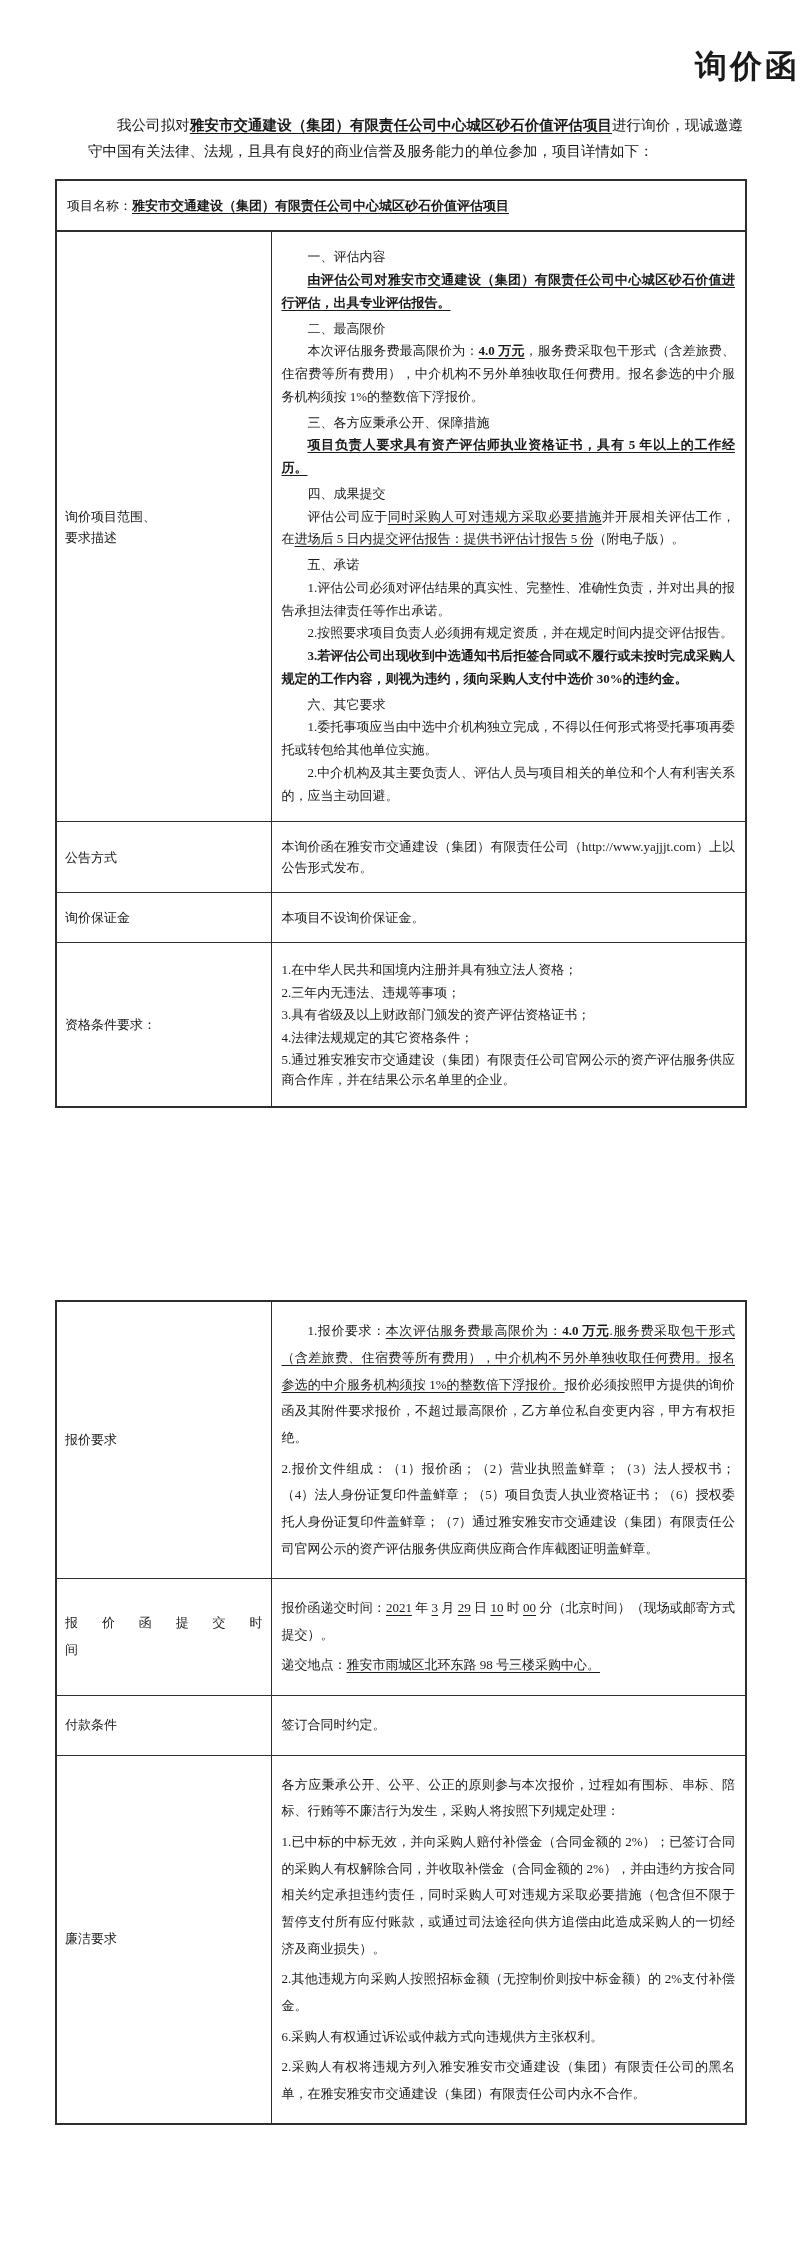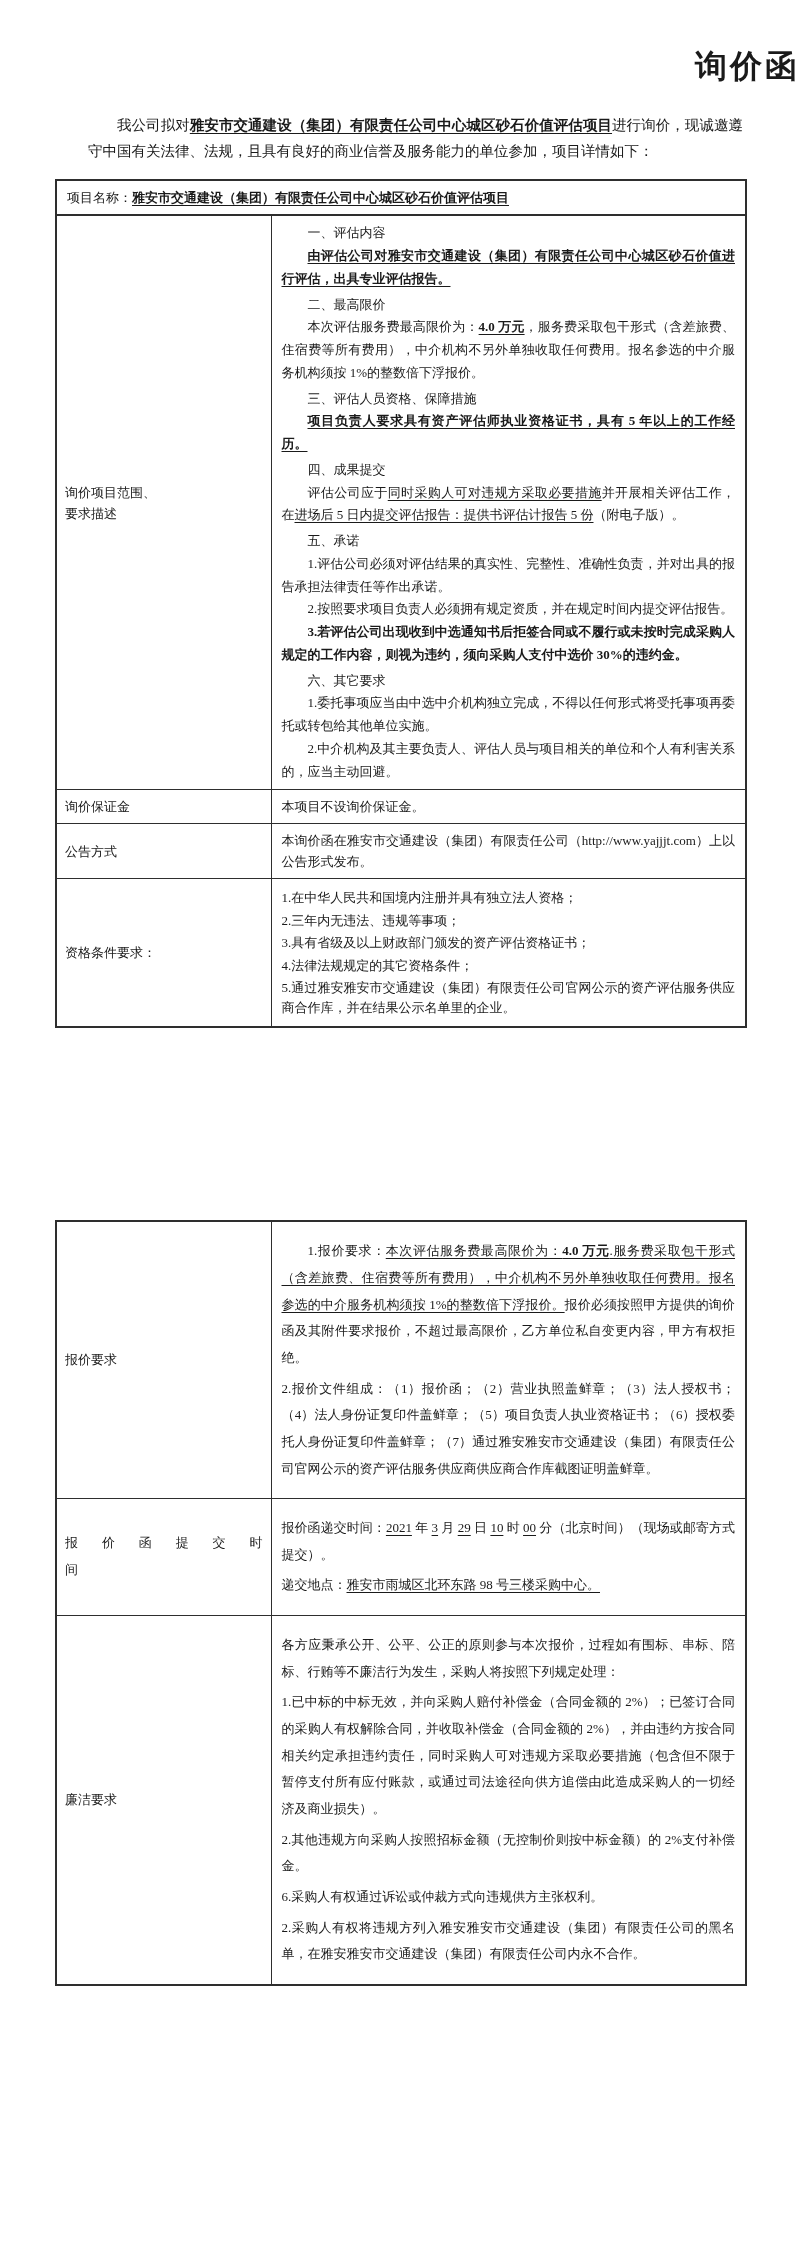--- a/index.html
+++ b/index.html
@@ -25,21 +25,21 @@
   table.t1a{margin-top:14px;}
   table.t1b{margin-top:-2px;}
   table.t2{margin-top:192px;}
   .tbl td{
     border:1.6px solid #2e2e2e;
     padding:5px 8px;
     vertical-align:middle;
     line-height:1.62;
     word-break:break-all;
   }
-  .tbl td.content{padding:6px 10px;}
+  .tbl td.content{padding:14px 10px;}
   .lbl{white-space:pre-line;}
   .lbl-tall{line-height:2.3;}
   .lbl-justify{text-align:justify;text-align-last:justify;line-height:2.05;}
   .para{margin:0;text-align:justify;}
   .para.indent,.para.head{text-indent:2em;}
   .b{font-weight:bold;}
   .u{text-decoration:underline;text-underline-offset:3px;}
   
   td.scope-cell{line-height:1.75;padding:4px 10px 6px 10px;}
   td.scope-cell .para.head{margin-top:3px;}
@@ -80,43 +80,43 @@
     </colgroup>
   <tbody>
     <tr>
       <td class="lbl lbl-tall">询价项目范围、
 要求描述</td>
       <td class="content scope-cell">
           <p class="para head"><span>一、评估内容</span></p>
           <p class="para indent"><span class="b u">由评估公司对雅安市交通建设（集团）有限责任公司中心城区砂石价值进行评估，出具专业评估报告。</span></p>
           <p class="para head"><span>二、最高限价</span></p>
           <p class="para indent"><span>本次评估服务费最高限价为：</span><span class="b u">4.0 万元</span><span>，服务费采取包干形式（含差旅费、住宿费等所有费用），中介机构不另外单独收取任何费用。报名参选的中介服务机构须按 1%的整数倍下浮报价。</span></p>
-          <p class="para head"><span>三、评估人员资格、保障措施</span></p>
+          <p class="para head"><span>三、各方应秉承公开、保障措施</span></p>
           <p class="para indent"><span class="b u">项目负责人要求具有资产评估师执业资格证书，具有 5 年以上的工作经历。</span></p>
           <p class="para head"><span>四、成果提交</span></p>
           <p class="para indent"><span>评估公司应于</span><span class="u">同时采购人可对违规方采取必要措施</span><span>并开展相关评估工作，在</span><span class="u">进场后 5 日内提交评估报告：提供书评估计报告 5 份</span><span>（附电子版）。</span></p>
           <p class="para head"><span>五、承诺</span></p>
           <p class="para indent"><span>1.评估公司必须对评估结果的真实性、完整性、准确性负责，并对出具的报告承担法律责任等作出承诺。</span></p>
           <p class="para indent"><span>2.按照要求项目负责人必须拥有规定资质，并在规定时间内提交评估报告。</span></p>
           <p class="para indent"><span class="b">3.若评估公司出现收到中选通知书后拒签合同或不履行或未按时完成采购人规定的工作内容，则视为违约，须向采购人支付中选价 30%的违约金。</span></p>
           <p class="para head"><span>六、其它要求</span></p>
           <p class="para indent"><span>1.委托事项应当由中选中介机构独立完成，不得以任何形式将受托事项再委托或转包给其他单位实施。</span></p>
           <p class="para indent"><span>2.中介机构及其主要负责人、评估人员与项目相关的单位和个人有利害关系的，应当主动回避。</span></p>
         </td>
     </tr>
     <tr>
+      <td class="lbl">公告方式</td>
+      <td class="content">
+          <p class="para"><span>本询价函在雅安市交通建设（集团）有限责任公司（http://www.yajjjt.com）上以公告形式发布。</span></p>
+        </td>
+    </tr>
+    <tr>
       <td class="lbl">询价保证金</td>
       <td class="content">
           <p class="para"><span>本项目不设询价保证金。</span></p>
-        </td>
-    </tr>
-    <tr>
-      <td class="lbl">公告方式</td>
-      <td class="content">
-          <p class="para"><span>本询价函在雅安市交通建设（集团）有限责任公司（http://www.yajjjt.com）上以公告形式发布。</span></p>
         </td>
     </tr>
     <tr>
       <td class="lbl">资格条件要求：</td>
       <td class="content qual-cell">
           <p class="para"><span>1.在中华人民共和国境内注册并具有独立法人资格；</span></p>
           <p class="para"><span>2.三年内无违法、违规等事项；</span></p>
           <p class="para"><span>3.具有省级及以上财政部门颁发的资产评估资格证书；</span></p>
           <p class="para"><span>4.法律法规规定的其它资格条件；</span></p>
           <p class="para"><span>5.通过雅安雅安市交通建设（集团）有限责任公司官网公示的资产评估服务供应商合作库，并在结果公示名单里的企业。</span></p>
@@ -140,20 +140,26 @@
     </tr>
     <tr>
       <td class="lbl lbl-justify">报价函提交时
 间</td>
       <td class="content">
           <p class="para"><span>报价函递交时间：</span><span class="u">2021</span><span> 年 </span><span class="u">3</span><span> 月 </span><span class="u">29</span><span> 日 </span><span class="u">10</span><span> 时 </span><span class="u">00</span><span> 分（北京时间）（现场或邮寄方式提交）。</span></p>
           <p class="para"><span>递交地点：</span><span class="u">雅安市雨城区北环东路 98 号三楼采购中心。</span></p>
         </td>
     </tr>
     <tr>
+      <td class="lbl">付款条件</td>
+      <td class="content">
+          <p class="para"><span>签订合同时约定。</span></p>
+        </td>
+    </tr>
+    <tr>
       <td class="lbl">廉洁要求</td>
       <td class="content">
           <p class="para"><span>各方应秉承公开、公平、公正的原则参与本次报价，过程如有围标、串标、陪标、行贿等不廉洁行为发生，采购人将按照下列规定处理：</span></p>
           <p class="para"><span>1.已中标的中标无效，并向采购人赔付补偿金（合同金额的 2%）；已签订合同的采购人有权解除合同，并收取补偿金（合同金额的 2%），并由违约方按合同相关约定承担违约责任，同时采购人可对违规方采取必要措施（包含但不限于暂停支付所有应付账款，或通过司法途径向供方追偿由此造成采购人的一切经济及商业损失）。</span></p>
           <p class="para"><span>2.其他违规方向采购人按照招标金额（无控制价则按中标金额）的 2%支付补偿金。</span></p>
           <p class="para"><span>6.采购人有权通过诉讼或仲裁方式向违规供方主张权利。</span></p>
           <p class="para"><span>2.采购人有权将违规方列入雅安雅安市交通建设（集团）有限责任公司的黑名单，在雅安雅安市交通建设（集团）有限责任公司内永不合作。</span></p>
         </td>
     </tr>
   </tbody>

